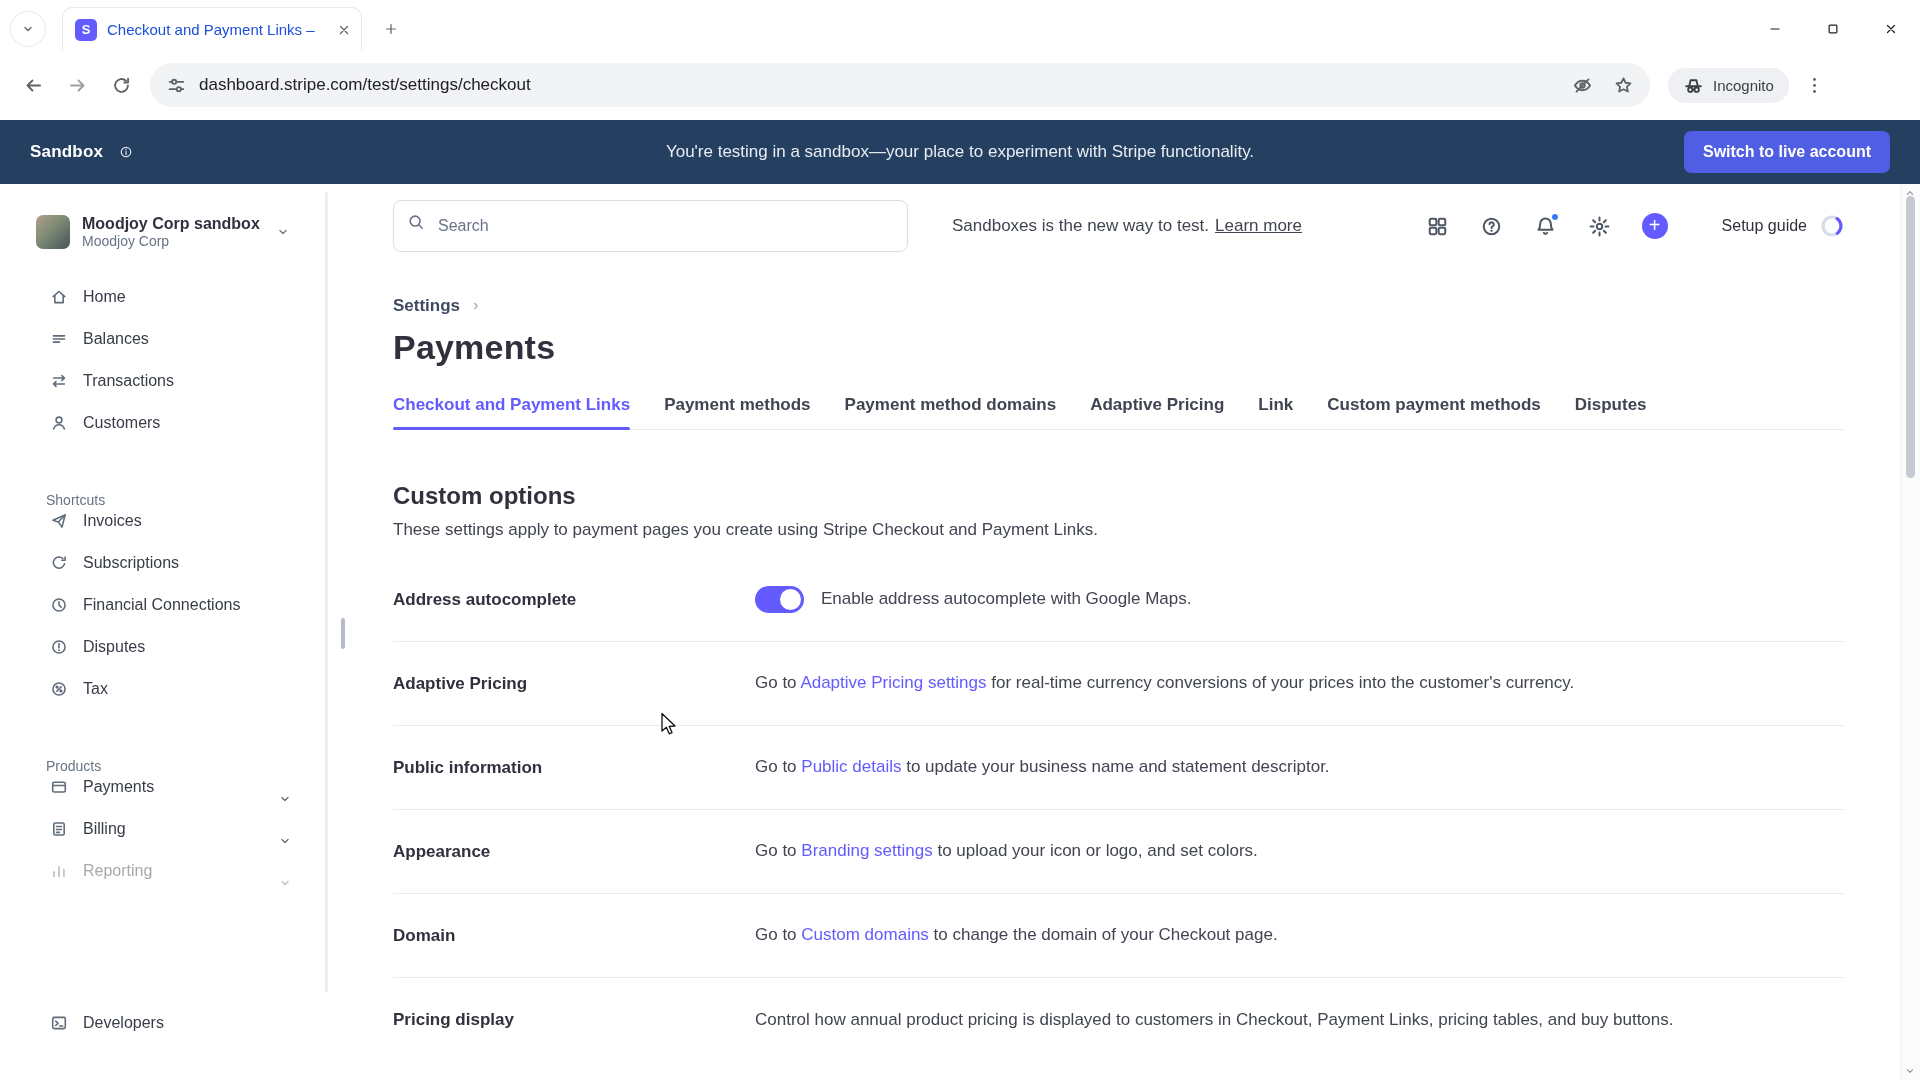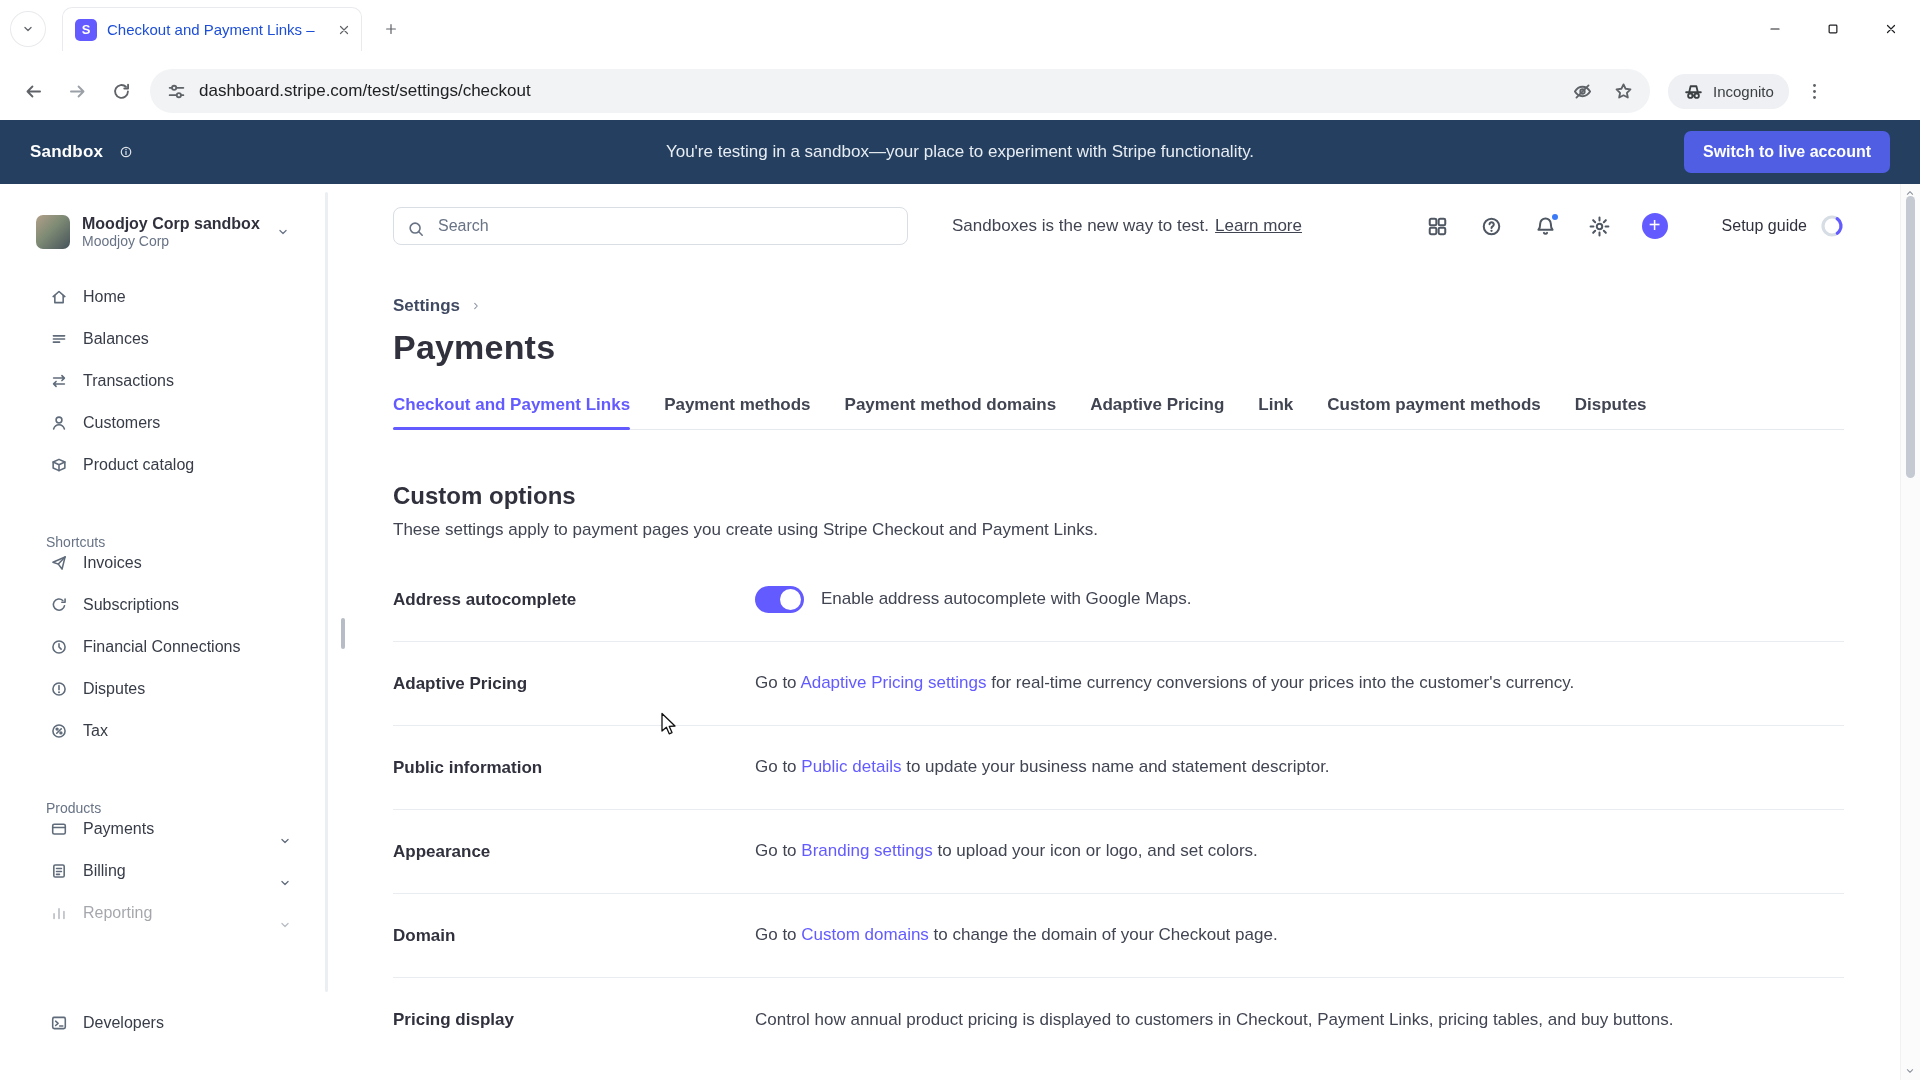--- a/index.html
+++ b/index.html
@@ -17,21 +17,21 @@
   
   .tabstrip{position:absolute;top:0;left:0;width:100%;height:58px;background:#fff;display:flex;align-items:center}
   .tab-search{width:36px;height:36px;margin-left:10px;border-radius:50%;display:flex;align-items:center;justify-content:center;color:#5f6368;background:#fff;box-shadow:0 0 0 1px #e8eaed inset}
   .browser-tab{display:flex;align-items:center;gap:10px;width:300px;height:44px;margin-left:16px;padding:0 10px 0 12px;border:1px solid #e8eaed;border-bottom:none;border-radius:10px 10px 0 0;background:#fff}
   .favicon{width:22px;height:22px;border-radius:5px;background:var(--accent,#635bff);color:#fff;font-size:13px;font-weight:700;display:flex;align-items:center;justify-content:center;flex:none}
   .tab-title{font-size:15px;color:#1d4ed8;white-space:nowrap;overflow:hidden;flex:1}
   .tab-close,.newtab-btn{color:#5f6368;display:flex;align-items:center;justify-content:center}
   .newtab-btn{margin-left:12px;width:34px;height:34px;border-radius:50%}
   .win-controls{margin-left:auto;display:flex;height:58px}
   .win-btn{width:58px;height:58px;display:flex;align-items:center;justify-content:center;color:#202124}
-  .toolbar{position:absolute;top:60px;left:0;width:100%;height:62px;background:#fff;display:flex;align-items:center;padding:0 12px}
+  .toolbar{position:absolute;top:54px;left:0;width:100%;height:62px;background:#fff;display:flex;align-items:center;padding:0 12px}
   .nav-btn{width:42px;height:42px;border-radius:50%;display:flex;align-items:center;justify-content:center;color:#5f6368;margin-right:2px}
   .nav-btn.dim{color:#9aa0a6}
   .omnibox{height:44px;width:1500px;background:#f1f3f4;border-radius:22px;display:flex;align-items:center;padding:0 16px;margin-left:6px}
   .url-text{font-size:17px;color:#202124;margin-left:12px;flex:1;white-space:nowrap;overflow:hidden}
   .omni-icons{display:flex;align-items:center;gap:20px;color:#5f6368}
   .incognito-chip{display:flex;align-items:center;gap:9px;background:#eef0f3;border-radius:17px;padding:7px 15px;margin-left:18px;color:#3c4043;font-size:15px;white-space:nowrap}
   .menu-btn{width:40px;height:40px;display:flex;align-items:center;justify-content:center;color:#5f6368;margin-left:6px}
 
   
   .banner{position:absolute;top:120px;left:0;width:100%;height:64px;background:var(--banner,#243f5f);display:flex;align-items:center;padding:0 30px;color:#fff}
@@ -58,21 +58,21 @@
   .side-chev{position:absolute;left:262px;top:14px;color:#687385}
   .side-heading{margin:36px 0 4px;padding-left:30px;font-size:14px;color:#687385}
   .dev-row{margin-top:auto}
   .side-track{position:absolute;left:325px;top:8px;width:3px;height:800px;background:#eceff2;border-radius:2px}
   .side-thumb{position:absolute;left:341px;top:434px;width:4px;height:31px;background:#b7bdc7;border-radius:2px}
 
   
   .main{flex:1;min-width:0;padding:20px 76px 0 48px;position:relative}
   .topbar{display:flex;align-items:center;height:44px}
   .search{position:relative;width:515px;flex:none}
-  .search input{width:100%;height:38px;border:1px solid #d8dee4;border-radius:8px;padding:0 14px 0 44px;font-size:16px;color:#30313d;background:#fff;outline:none}
+  .search input{width:100%;height:52px;border:1px solid #d8dee4;border-radius:8px;padding:0 14px 0 44px;font-size:16px;color:#30313d;background:#fff;outline:none}
   .search input::placeholder{color:#687385}
   .search .icon{position:absolute;left:14px;top:13px;color:#687385}
   .promo{margin-left:44px;font-size:17px;color:#414552;white-space:nowrap}
   .promo a{color:#414552;margin-left:6px;font-weight:400}
   .top-icons{margin-left:auto;display:flex;align-items:center;gap:31px;color:#4f5762}
   .bell-wrap{position:relative;display:inline-flex}
   .bell-dot{position:absolute;top:-3px;right:-3px;width:10px;height:10px;border-radius:50%;background:#3b7af7;border:2px solid #fff}
   .plus-btn{width:26px;height:26px;border-radius:50%;background:var(--accent,#635bff);color:#fff;display:flex;align-items:center;justify-content:center;font-size:20px;line-height:1;padding-bottom:2px}
   .setup{display:flex;align-items:center;gap:13px;margin-left:54px;font-size:16px;color:#30313d;white-space:nowrap}
 
@@ -285,29 +285,20 @@
           </div>
           <div class="side-item">
             <span class="icon">
               <svg viewBox="0 0 16 16" fill="none" stroke="currentColor" stroke-width="1.4" stroke-linecap="round" stroke-linejoin="round">
                 <circle cx="8" cy="5.4" r="2.6"></circle>
                 <path d="M3.2 13.3c.8-2.5 2.6-3.8 4.8-3.8s4 1.3 4.8 3.8"></path>
               </svg>
             </span>
             <span class="side-label">Customers</span>
           </div>
-          <div class="side-item">
-            <span class="icon">
-              <svg viewBox="0 0 16 16" fill="none" stroke="currentColor" stroke-width="1.4" stroke-linecap="round" stroke-linejoin="round">
-                <path d="M2.8 5.4 8 3l5.2 2.4v5.2L8 13 2.8 10.6Z"></path>
-                <path d="M2.8 5.4 8 7.8l5.2-2.4M8 7.8V13"></path>
-              </svg>
-            </span>
-            <span class="side-label">Product catalog</span>
-          </div>
           <div class="side-heading">Shortcuts</div>
           <div class="side-item">
             <span class="icon">
               <svg viewBox="0 0 16 16" fill="none" stroke="currentColor" stroke-width="1.4" stroke-linecap="round" stroke-linejoin="round">
                 <path d="M2.6 7.3 13.4 2.6l-2.7 10.8-3.3-4.4Z"></path>
                 <path d="M7.4 8.9l6-6.3"></path>
               </svg>
             </span>
             <span class="side-label">Invoices</span>
           </div>

